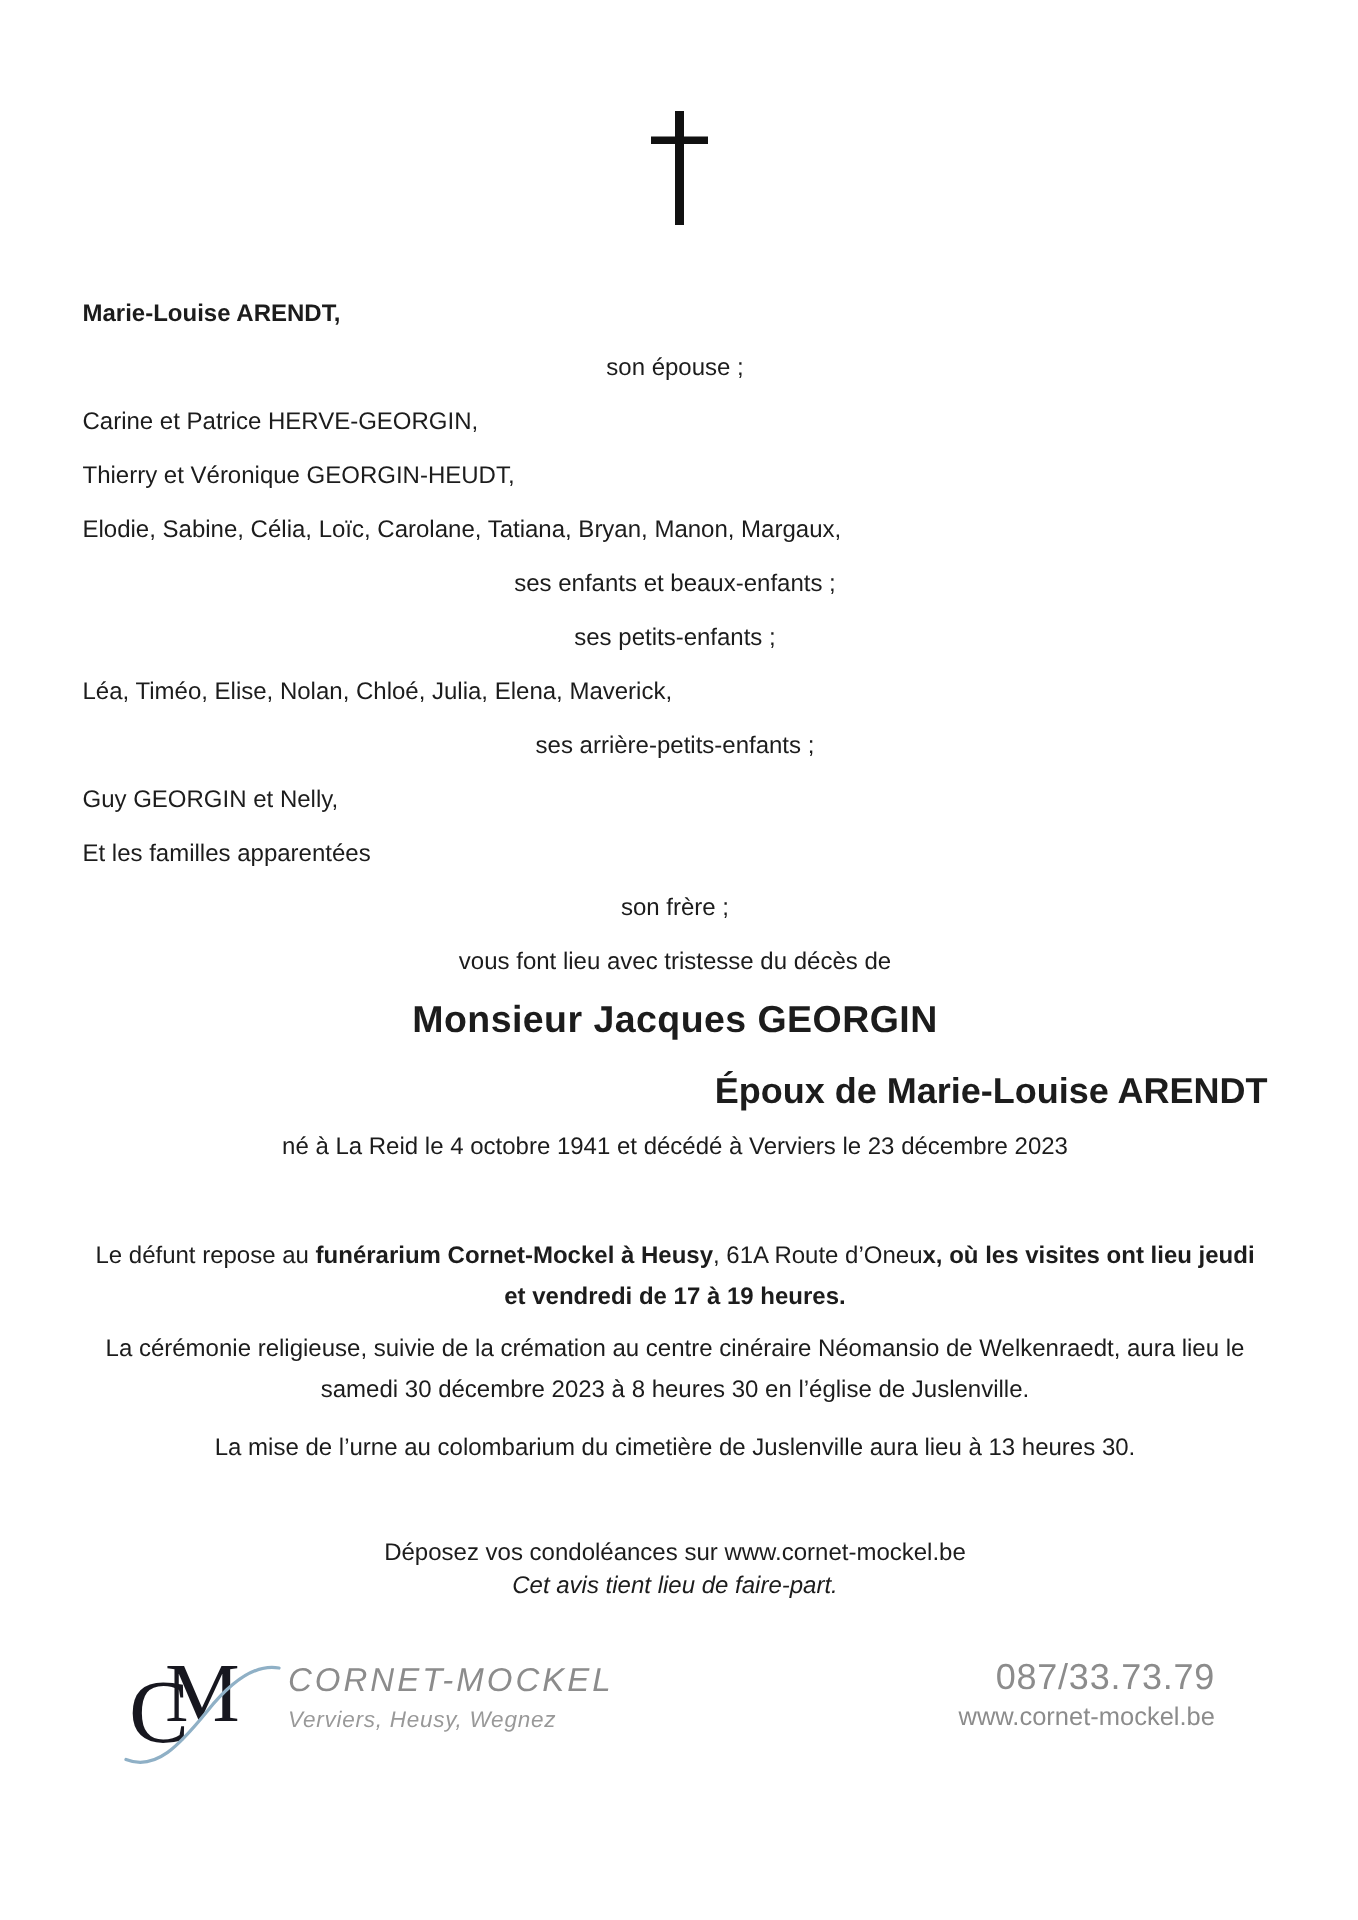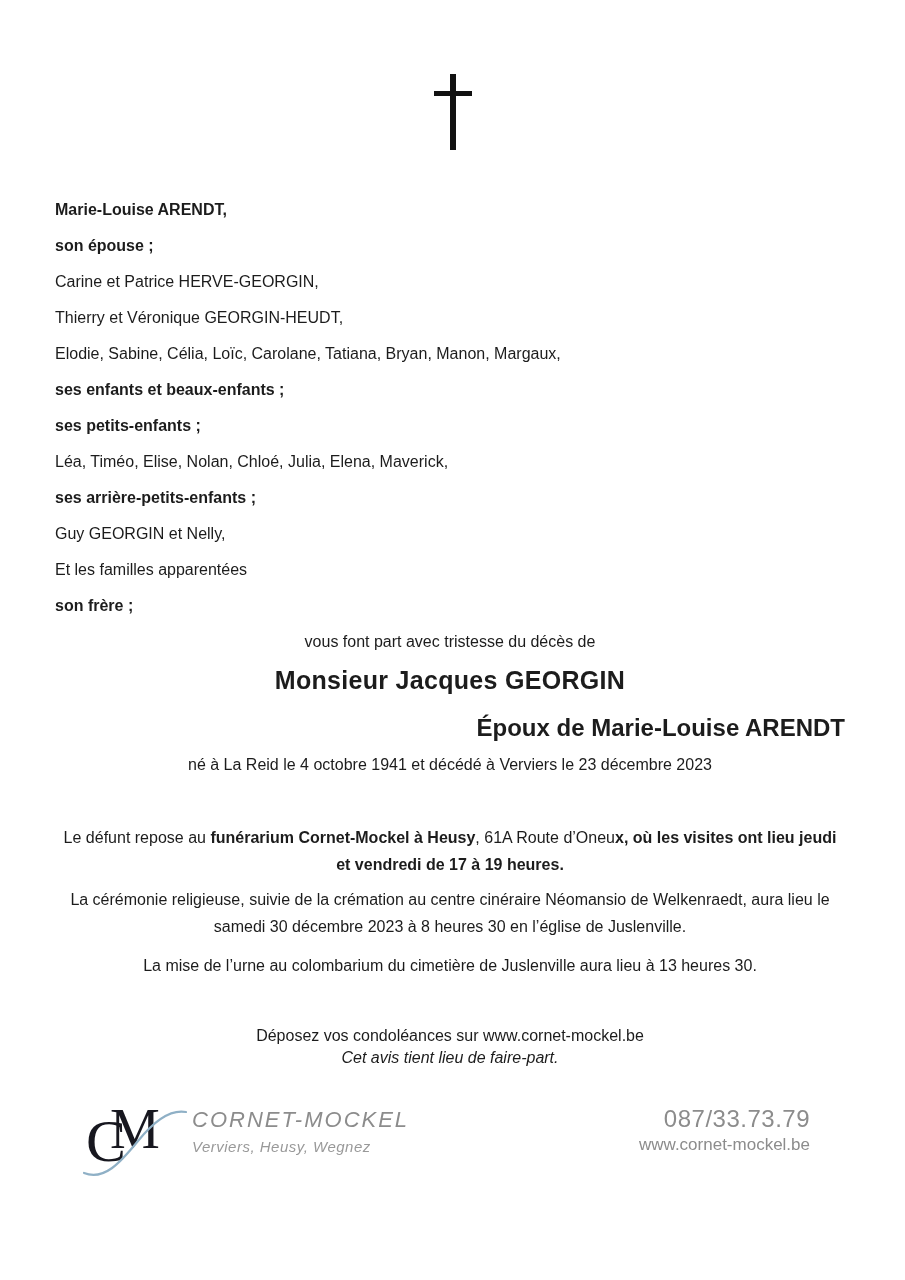--- a/index.html
+++ b/index.html
@@ -14,21 +14,21 @@
   .content { padding:0 60px 0 55px; }
 
   .cross-wrap { text-align:center; padding-top:72px; height:80px; }
 
   .fam-line {
     font-size:16px; line-height:20px; margin-bottom:16px;
     white-space:nowrap;
   }
   .fam-line:first-of-type { margin-top:48px;font-weight:bold; }
   .al { text-align:left; }
-  .ar { text-align:left;font-weight:bold; }
+  .ar { text-align:center; }
 
   .intro-line { text-align:center; font-size:16px; line-height:20px; margin-top:16px; }
 
   .deceased-name {
     text-align:center; font-size:25px; font-weight:bold;
     line-height:32px; margin-top:12px; letter-spacing:0.3px;
   }
   .spouse-line {
     text-align:right; font-size:24px; font-weight:bold;
     line-height:24px; margin-top:20px;
@@ -92,21 +92,21 @@
     <div class="fam-line al">Thierry et Véronique GEORGIN-HEUDT,</div>
     <div class="fam-line al">Elodie, Sabine, Célia, Loïc, Carolane, Tatiana, Bryan, Manon, Margaux,</div>
     <div class="fam-line ar">ses enfants et beaux-enfants ;</div>
     <div class="fam-line ar">ses petits-enfants ;</div>
     <div class="fam-line al">Léa, Timéo, Elise, Nolan, Chloé, Julia, Elena, Maverick,</div>
     <div class="fam-line ar">ses arrière-petits-enfants ;</div>
     <div class="fam-line al">Guy GEORGIN et Nelly,</div>
     <div class="fam-line al">Et les familles apparentées</div>
     <div class="fam-line ar">son frère ;</div>
 
-    <div class="intro-line">vous font part avec tristesse du décès de</div>
+    <div class="intro-line">vous font lieu avec tristesse du décès de</div>
 
     <div class="deceased-name">Monsieur Jacques GEORGIN</div>
 
     <div class="spouse-line">Époux de Marie-Louise ARENDT</div>
 
     <div class="life-dates">né à La Reid le 4 octobre 1941 et décédé à Verviers le 23 décembre 2023</div>
 
     <div class="para para-repose"><span>Le défunt repose au </span><b>funérarium Cornet-Mockel à Heusy</b><span>, 61A Route d’Oneu</span><b>x, où les visites ont lieu jeudi et vendredi de 17 à 19 heures.</b></div>
 
     <div class="para para-ceremony">La cérémonie religieuse, suivie de la crémation au centre cinéraire Néomansio de Welkenraedt, aura lieu le samedi 30 décembre 2023 à 8 heures 30 en l’église de Juslenville.</div>

